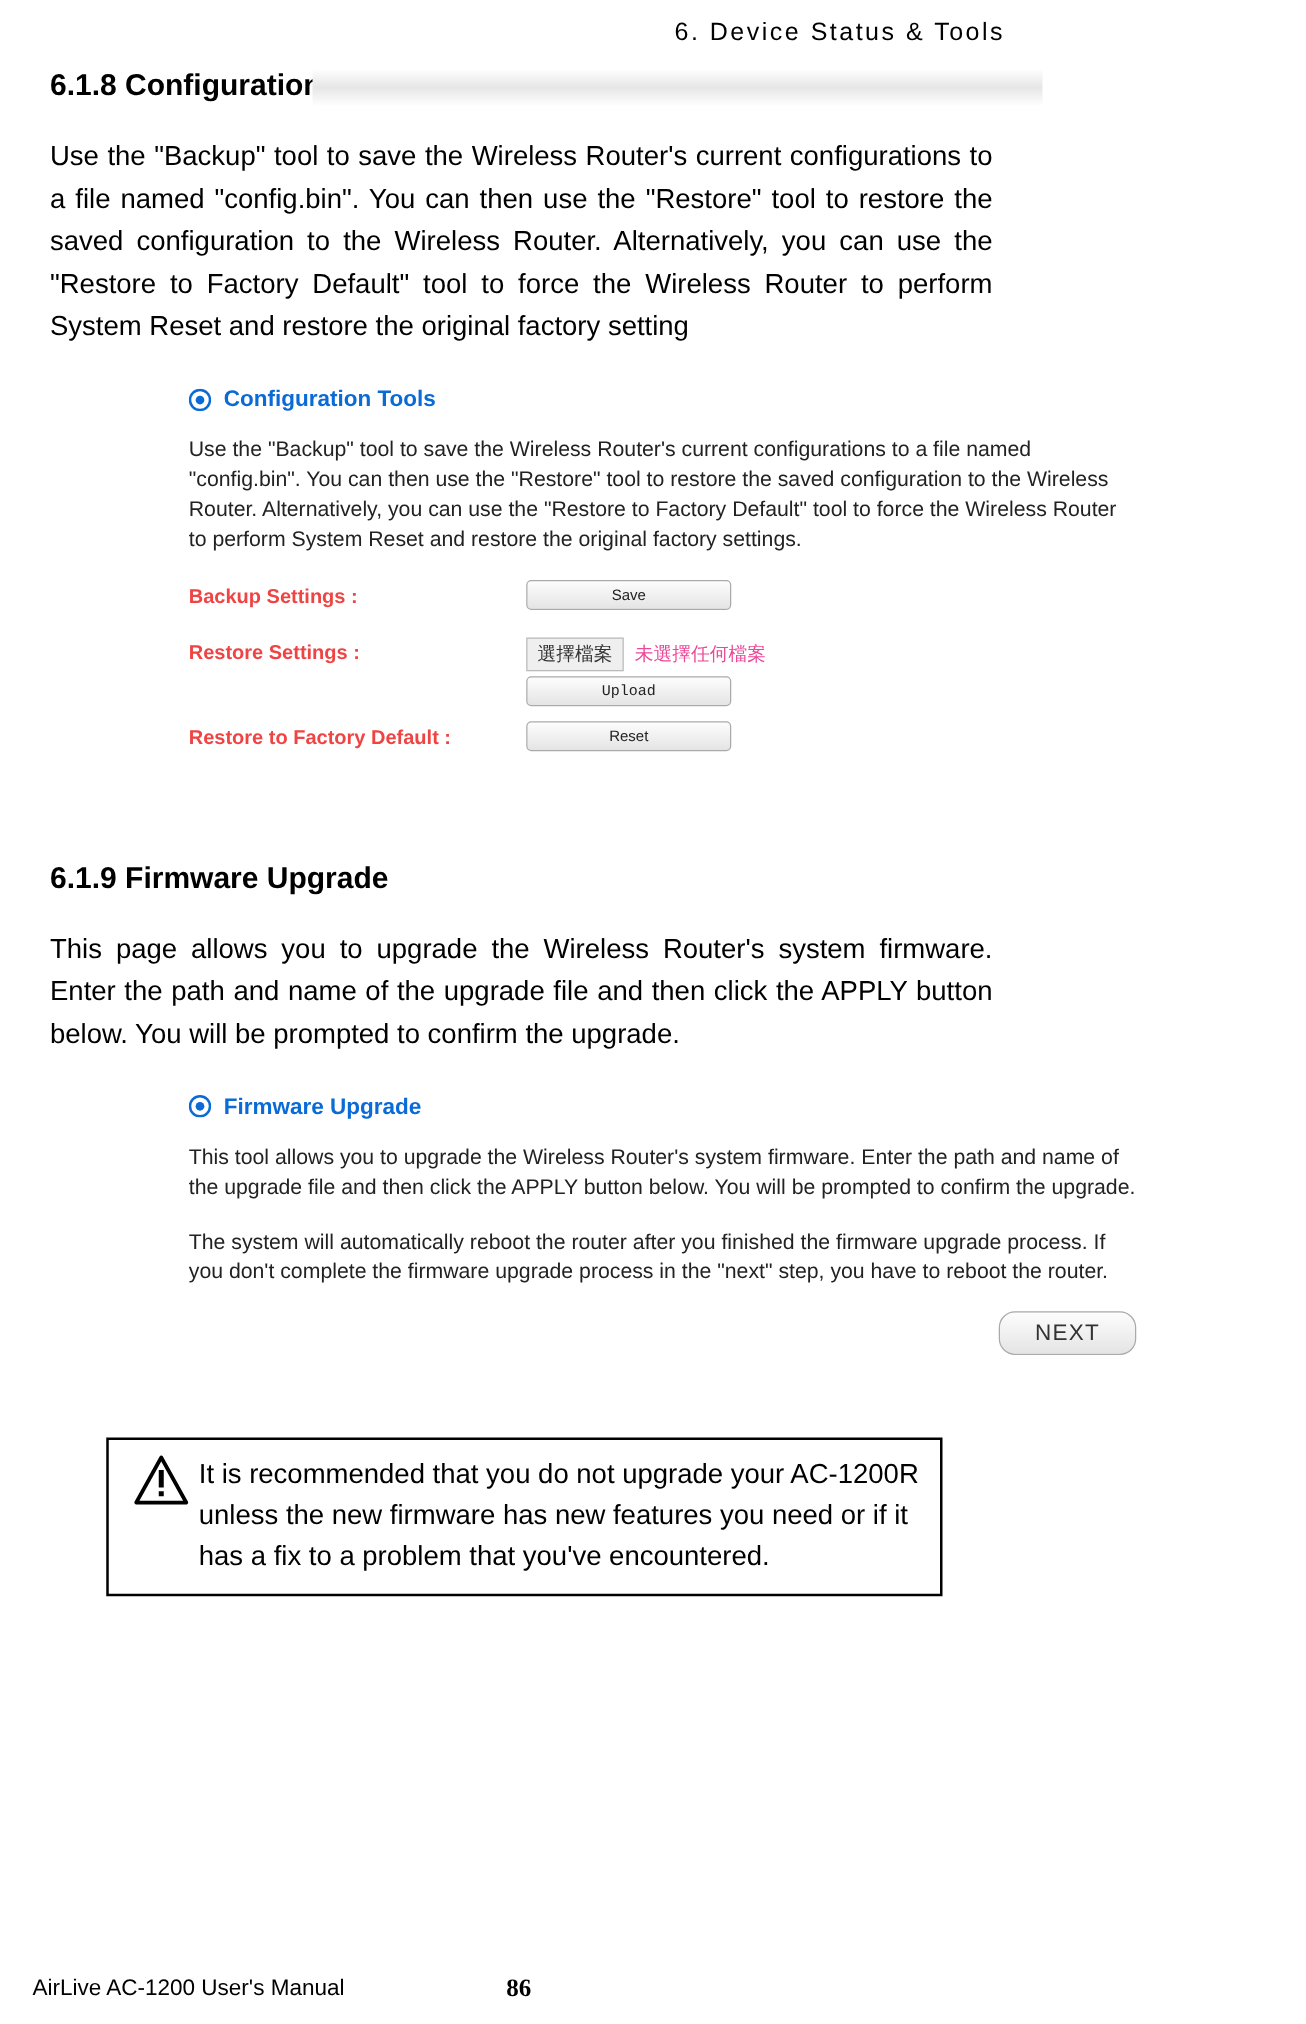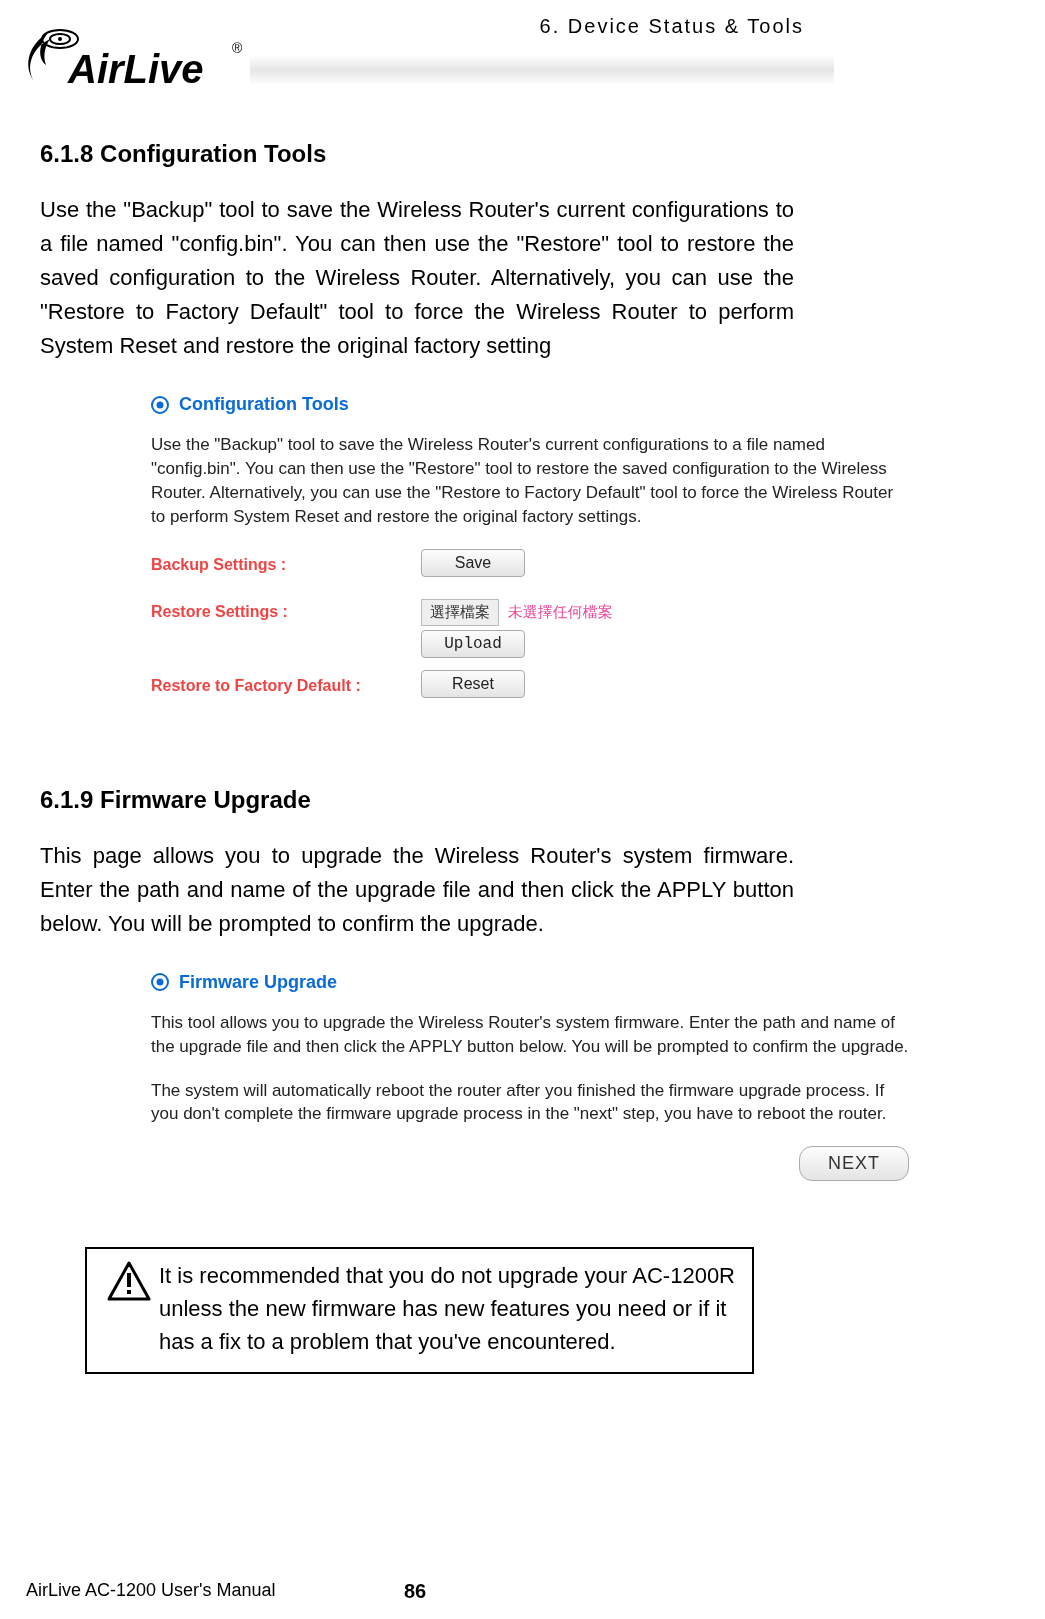--- a/index.html
+++ b/index.html
@@ -90,23 +90,23 @@
   }
   .form-row .lbl {
     width: 270px;
     font-weight: bold;
     color: #ef4444;
     font-size: 16px;
   }
   .btn {
     display: inline-block;
     min-width: 90px;
-    padding: 4px 6px;
+    padding: 4px 36px;
     text-align: center;
-    font-size: 16px;
+    font-size: 12px;
     background: linear-gradient(#fdfdfd, #e4e4e4);
     border: 1px solid #aaa;
     border-radius: 4px;
     color: #222;
     margin-right: 6px;
     margin-bottom: 4px;
   }
   .filechoose {
     display: inline-block;
     padding: 3px 8px;
@@ -156,43 +156,32 @@
     display: flex;
     justify-content: space-between;
     font-size: 18px;
   }
   .footer .pagenum {
     position: absolute;
     left: 50%;
     transform: translateX(-50%);
     font-weight: bold;
     font-size: 20px;
+    font-family: Liberation Serif, serif;
   }
 </style>
 </head>
 <body>
 
 <div class="page">
 
   <div class="header-chapter">6. Device Status &amp; Tools</div>
 
   <div class="hr-gradient"></div>
 
-  <div class="logo-wrap">
-    <svg width="230" height="75" viewBox="0 0 230 75">
-      <g fill="#000">
-        <path d="M28 8 C10 18 2 40 14 56 C6 44 10 24 30 14 C26 20 22 30 26 40 C18 34 18 20 28 8 Z"></path>
-        <ellipse cx="40" cy="14" rx="18" ry="9" fill="none" stroke="#000" stroke-width="2"></ellipse>
-        <ellipse cx="40" cy="14" rx="10" ry="5" fill="none" stroke="#000" stroke-width="2"></ellipse>
-        <circle cx="40" cy="14" r="2"></circle>
-      </g>
-      <text x="48" y="58" font-family="Arial" font-size="40" font-weight="bold" font-style="italic" fill="#000">AirLive</text>
-      <text x="212" y="28" font-family="Arial" font-size="14" fill="#000">®</text>
-    </svg>
-  </div>
 
   <div class="content">
 
     <h2 class="section">6.1.8 Configuration Tools</h2>
     <p class="body">Use the "Backup" tool to save the Wireless Router's current configurations to a file named "config.bin". You can then use the "Restore" tool to restore the saved configuration to the Wireless Router. Alternatively, you can use the "Restore to Factory Default" tool to force the Wireless Router to perform System Reset and restore the original factory setting</p>
 
     <div class="screenshot-box">
       <div class="panel-title-row">
         <span class="bullet-icon">
           <svg width="18" height="18" viewBox="0 0 18 18">

